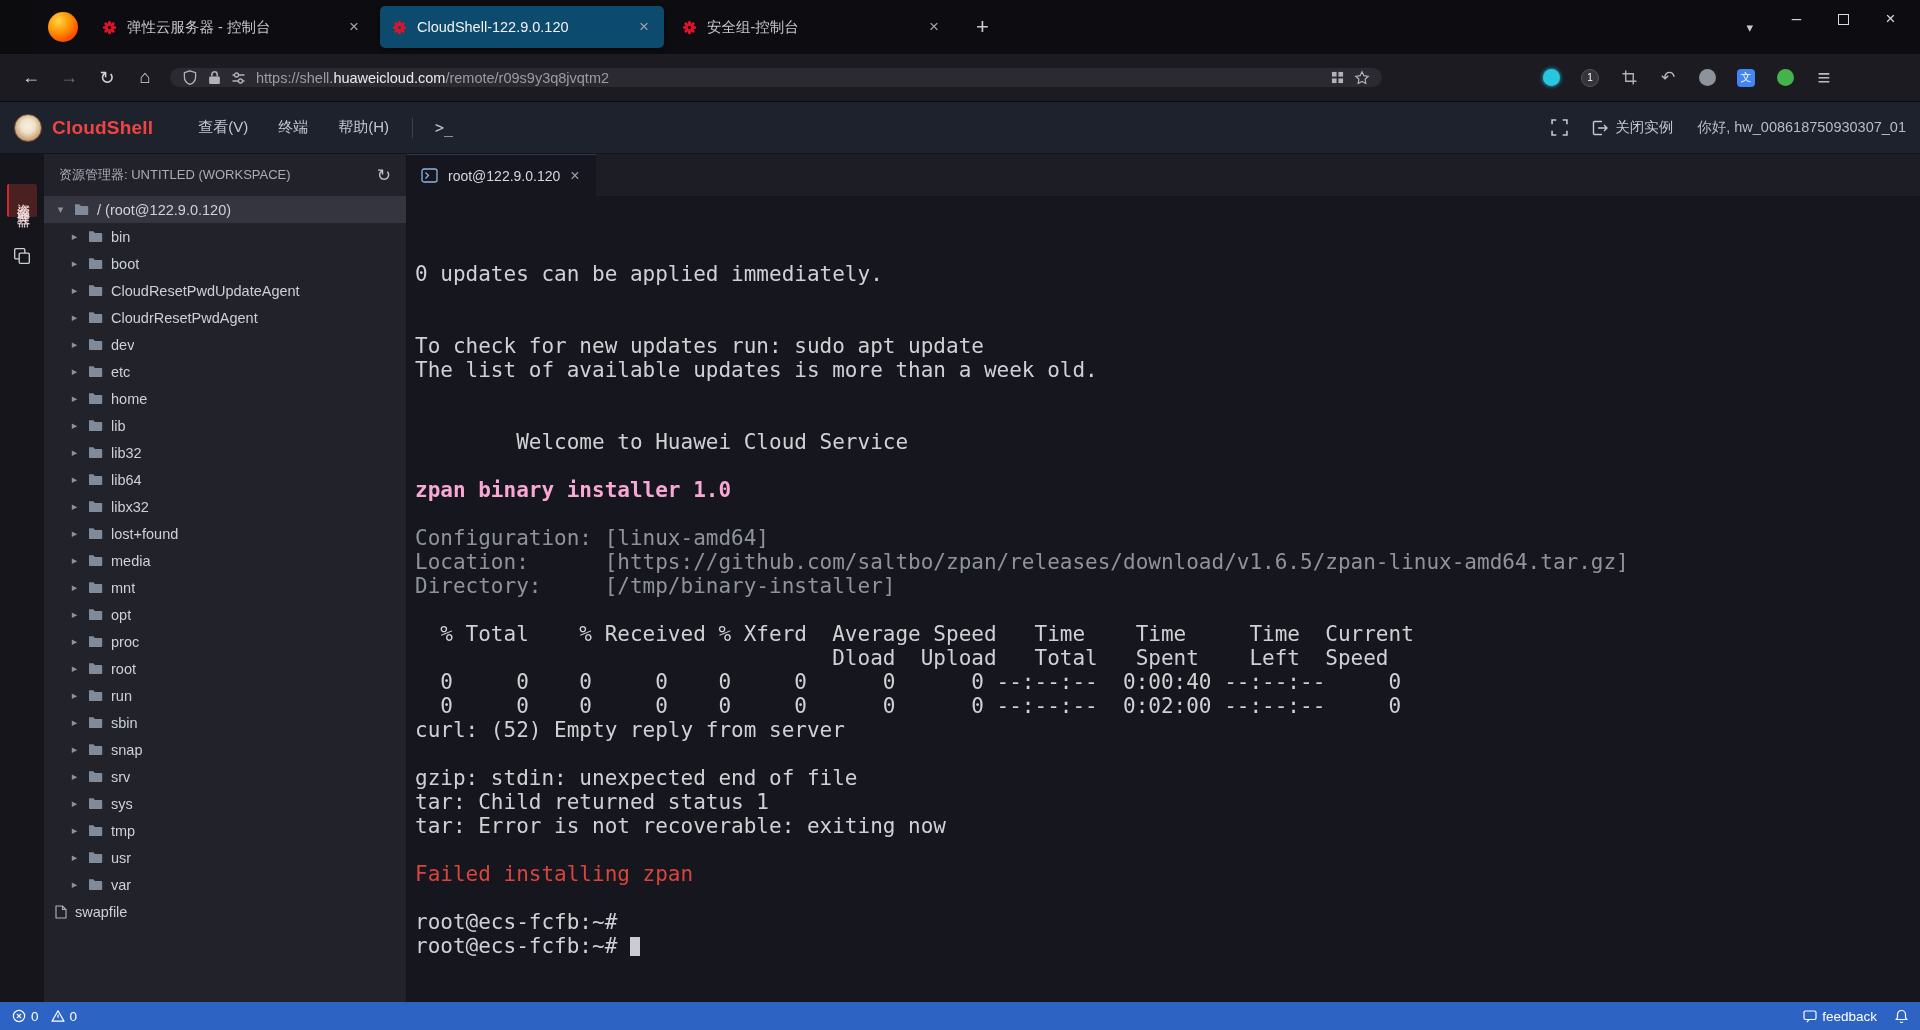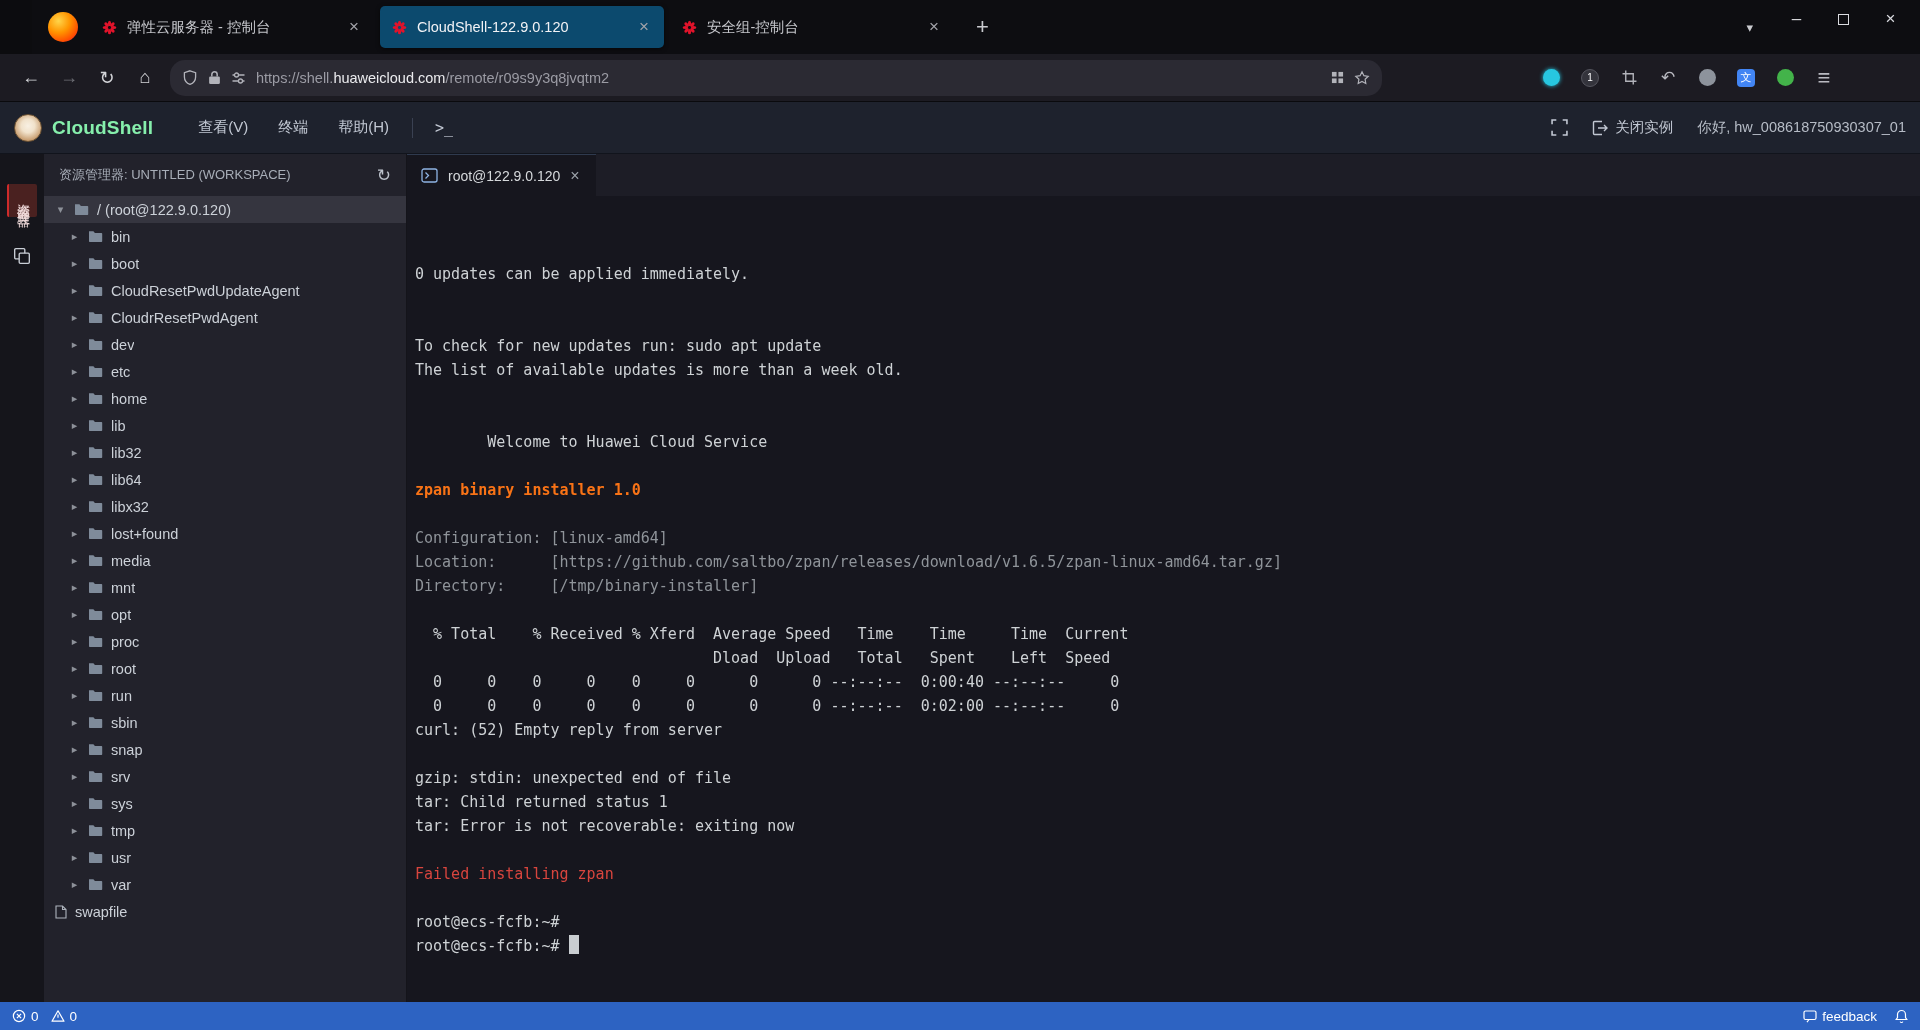--- a/index.html
+++ b/index.html
@@ -26,21 +26,21 @@
   .tabstrip-spacer { flex: 1; }
   .alltabs-btn { font-size: 13px; color: #c9cacf; padding: 0 20px; }
   .win-controls { display: flex; align-self: flex-start; }
   .win-btn { width: 47px; height: 38px; display: flex; align-items: center; justify-content: center; font-size: 17px; color: #dadbe0; }
   .maxsq { width: 11px; height: 11px; border: 1.5px solid #dadbe0; display: inline-block; }
 
   
   .navbar { height: 48px; background: #1c1b22; display: flex; align-items: center; padding: 0 12px; flex: none; border-bottom: 1px solid #0a0a0d; }
   .nav-icon { width: 38px; height: 34px; display: flex; align-items: center; justify-content: center; font-size: 18px; color: #d3d4d8; border-radius: 4px; flex: none; }
   .nav-icon.dim { color: #6e6f76; }
-  .urlbar { flex: 1; max-width: 1212px; height: 36px; margin: 0 6px; background: #2b2a33; border-radius: 15px;
+  .urlbar { flex: 1; max-width: 1212px; height: 19px; margin: 0 6px; background: #2b2a33; border-radius: 15px;
     display: flex; align-items: center; padding: 0 12px; gap: 10px; }
   .ubicon { display: flex; align-items: center; flex: none; }
   .url-text { flex: 1; font-size: 14.5px; color: #ececef; white-space: nowrap; overflow: hidden; }
   .url-dim { color: #9b9ba4; }
   .nav-gap { width: 140px; flex: none; }
   .ext-icons { display: flex; align-items: center; gap: 13px; padding: 0 10px; flex: none; }
   .extbtn { display: flex; align-items: center; justify-content: center; width: 26px; height: 26px; font-size: 17px; color: #b9bac1; }
   .dot { width: 17px; height: 17px; border-radius: 50%; display: inline-block; }
   .dot.cyan { background: #27c7e0; box-shadow: 0 0 4px #27c7e0; }
   .dot.gray { background: #8d939c; }
@@ -49,21 +49,21 @@
     color: #fff; font-size: 10px; display: flex; align-items: center; justify-content: center; }
   .translate-sq { width: 18px; height: 18px; border-radius: 4px; background: #4285f4; color: #fff; font-size: 11px;
     display: flex; align-items: center; justify-content: center; }
   .menu-hamburger { font-size: 22px; }
 
   
   .app-header { height: 52px; background: #1e222d; display: flex; align-items: center; padding: 0 14px; flex: none;
     color: #c6ccd6; border-bottom: 1px solid #11141c; }
   .cs-logo { width: 28px; height: 28px; border-radius: 50%; flex: none; margin-right: 10px;
     background: radial-gradient(circle at 50% 42%, #f8f0e3 0%, #f1e2cb 34%, #c99f72 72%, #9a7249 100%); border: 1px solid #6d5334; }
-  .cs-title { font-size: 19px; font-weight: bold; color: #86efac; margin-right: 30px; letter-spacing: .2px; }
+  .cs-title { font-size: 19px; font-weight: bold; color: #ef4444; margin-right: 30px; letter-spacing: .2px; }
   .menu-item { font-size: 15px; color: #c2c8d3; padding: 0 15px; }
   .menu-sep { width: 1px; height: 20px; background: #3a4152; margin: 0 8px; }
   .prompt-glyph { font-family: "DejaVu Sans Mono", monospace; font-size: 15px; color: #c2c8d3; padding: 0 14px; }
   .header-right { margin-left: auto; display: flex; align-items: center; gap: 24px; font-size: 14.5px; color: #c2c8d3; }
   .close-instance { display: flex; align-items: center; gap: 7px; }
   .greeting { color: #b6bcc6; }
 
   
   .main { flex: 1; display: flex; min-height: 0; }
 
@@ -84,24 +84,24 @@
   .ticon { display: flex; align-items: center; flex: none; }
   .tlabel { overflow: hidden; text-overflow: ellipsis; }
 
   
   .term-area { flex: 1; display: flex; flex-direction: column; background: #16161e; min-width: 0; }
   .term-tabbar { height: 42px; background: #1d1d26; display: flex; align-items: stretch; flex: none; }
   .term-tab { background: #16161e; display: flex; align-items: center; gap: 10px; padding: 0 16px 0 14px;
     font-size: 14px; color: #d6d9dc; border-top: 1px solid #2f3a4e; }
   .term-tab-close { color: #9aa0a8; font-size: 16px; }
   .terminal { flex: 1; padding: 18px 0 0 8px; overflow: hidden;
-    font-family: "DejaVu Sans Mono", "Liberation Mono", monospace; font-size: 15px; line-height: 24px; color: #ced2d5; }
+    font-family: "DejaVu Sans Mono", "Liberation Mono", monospace; font-size: 21px; line-height: 24px; color: #ced2d5; }
   .tline { white-space: pre; min-height: 24px; }
   .tline.dim { color: #8f949a; }
-  .tline.blue { color: #f97316; font-weight: bold; }
+  .tline.blue { color: #f9a8d4; font-weight: bold; }
   .tline.red { color: #d8453e; }
   .cursor { display: inline-block; width: 10px; height: 19px; background: #c9cdd1; vertical-align: -3px; }
 
   
   .statusbar { height: 28px; background: #2d63c2; color: #ffffff; display: flex; align-items: center;
     padding: 0 12px; font-size: 13.5px; flex: none; }
   .sb-item { display: flex; align-items: center; gap: 5px; }
   .sb-left { display: flex; align-items: center; gap: 12px; }
   .sb-right { margin-left: auto; display: flex; align-items: center; gap: 18px; }
 </style>

